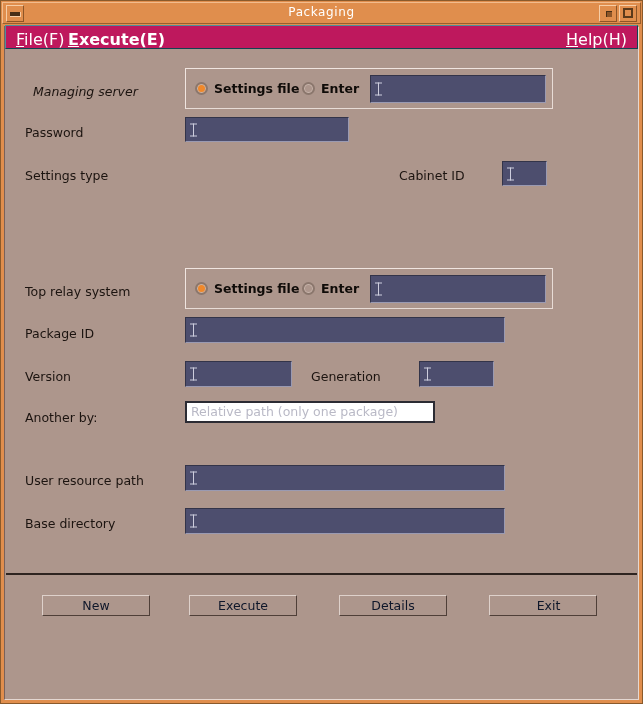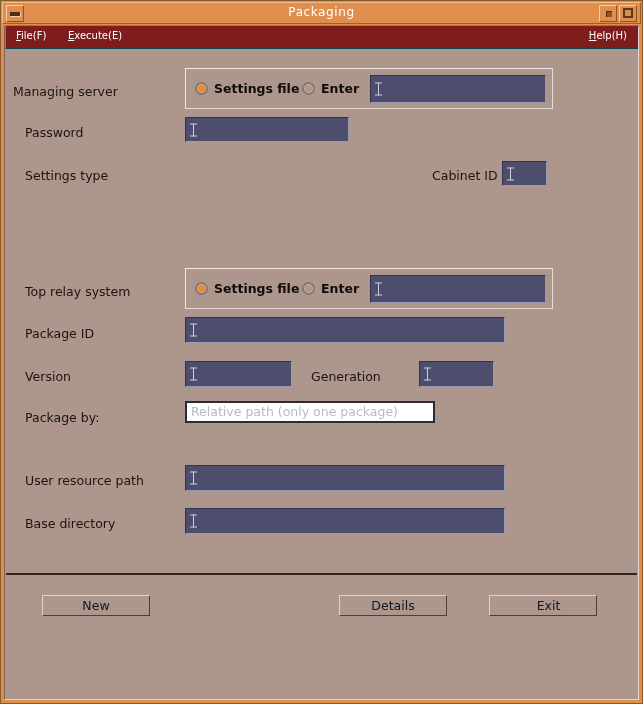--- a/index.html
+++ b/index.html
@@ -95,38 +95,38 @@
     width: 10px; height: 10px;
     box-sizing: border-box;
     border: 2px solid #5b3a1b;
   }
   
   .menubar {
     position: absolute;
     left: 5px; top: 25px;
     width: 633px; height: 24px;
     box-sizing: border-box;
-    background: #7f1d1d;
+    background: #be185d;
     border-top: 1px solid #4f8e9c;
     border-left: 1px solid #4f8e9c;
     border-right: 1px solid #114450;
     border-bottom: 1px solid #114450;
     color: #ffffff;
-    font-size: 10px;
+    font-size: 16px;
   }
   .menu-item {
     position: absolute;
     top: 4px;
     color: #ffffff;
     white-space: nowrap;
     cursor: default;
   }
   .menu-item .mn { text-decoration: underline; }
   #menu-file    { left: 10px; }
-  #menu-execute { left: 62px; }
+  #menu-execute { left: 62px; font-weight: bold; }
   #menu-help    { right: 10px; }
   
   .content {
     position: absolute;
     left: 6px; top: 51px;
     width: 631px; height: 522px;
     background: #ad968c;
   }
   .row-label {
     position: absolute;
@@ -295,21 +295,21 @@
     <div class="menu-item" id="menu-execute">
       <span class="mn">E</span><span>xecute(E)</span>
     </div>
     <div class="menu-item" id="menu-help">
       <span class="mn">H</span><span>elp(H)</span>
     </div>
   </div>
 
   <div class="content">
 
-    <div class="row-label" style="left:7px; top:33px;">Managing server</div>
+    <div class="row-label" style="left:27px; top:33px;font-style:italic;">Managing server</div>
     <div class="groupbox" style="left:179px; top:17px; width:368px; height:41px;">
       <div class="radio on" style="left:9px; top:13px;"></div>
       <div class="radio-label" style="left:28px; top:12px;">Settings file</div>
       <div class="radio" style="left:116px; top:13px;"></div>
       <div class="radio-label" style="left:135px; top:12px;">Enter</div>
       <div class="field" style="left:184px; top:6px; width:176px; height:28px;">
         <span class="caret">
             <i></i>
           </span>
       </div>
@@ -317,21 +317,21 @@
 
     <div class="row-label" style="left:19px; top:74px;">Password</div>
     <div class="field" style="left:179px; top:66px; width:164px; height:25px;">
       <span class="caret">
           <i></i>
         </span>
     </div>
 
     <div class="row-label" style="left:19px; top:117px;">Settings type</div>
 
-    <div class="row-label" style="left:393px; top:117px;margin-left:33px;">Cabinet ID</div>
+    <div class="row-label" style="left:393px; top:117px;">Cabinet ID</div>
     <div class="field" style="left:496px; top:110px; width:45px; height:25px;">
       <span class="caret">
           <i></i>
         </span>
     </div>
 
     <div class="row-label" style="left:19px; top:233px;">Top relay system</div>
     <div class="groupbox" style="left:179px; top:217px; width:368px; height:41px;">
       <div class="radio on" style="left:9px; top:13px;"></div>
       <div class="radio-label" style="left:28px; top:12px;">Settings file</div>
@@ -357,21 +357,21 @@
           <i></i>
         </span>
     </div>
     <div class="row-label" style="left:305px; top:318px;">Generation</div>
     <div class="field" style="left:413px; top:310px; width:75px; height:26px;">
       <span class="caret">
           <i></i>
         </span>
     </div>
 
-    <div class="row-label" style="left:19px; top:359px;">Package by:</div>
+    <div class="row-label" style="left:19px; top:359px;">Another by:</div>
     <div class="whitefield" style="left:179px; top:350px; width:250px; height:22px;">Relative path (only one package)</div>
 
     <div class="row-label" style="left:19px; top:422px;">User resource path</div>
     <div class="field" style="left:179px; top:414px; width:320px; height:26px;">
       <span class="caret">
           <i></i>
         </span>
     </div>
 
     <div class="row-label" style="left:19px; top:465px;">Base directory</div>
@@ -379,17 +379,18 @@
       <span class="caret">
           <i></i>
         </span>
     </div>
 
   </div>
 
   <div class="sep"></div>
   <div class="btnbar">
     <div class="btn" style="left:36px; width:108px;">New</div>
+    <div class="btn" style="left:183px; width:108px;">Execute</div>
     <div class="btn" style="left:333px; width:108px;">Details</div>
     <div class="btn" style="left:483px; width:108px;padding-left:11px;">Exit</div>
   </div>
 
 </div>
 
 </body></html>

